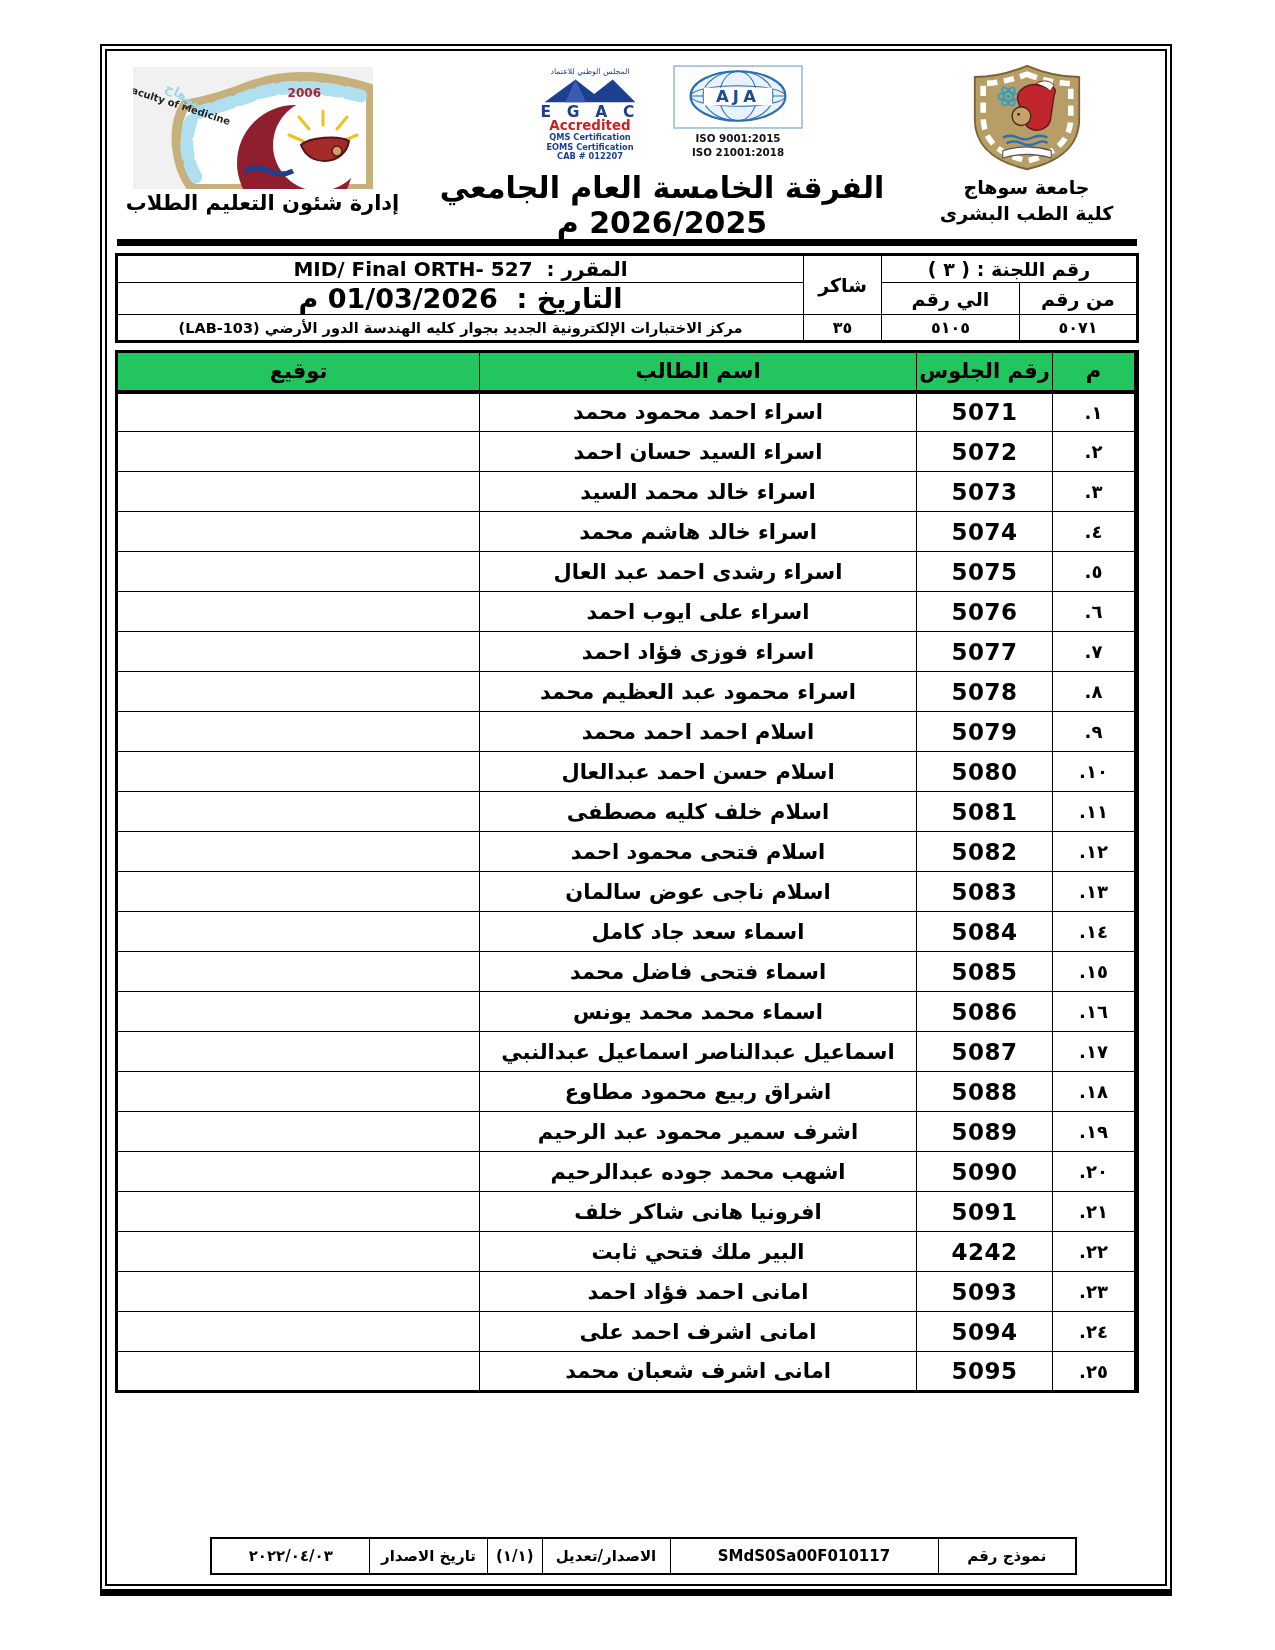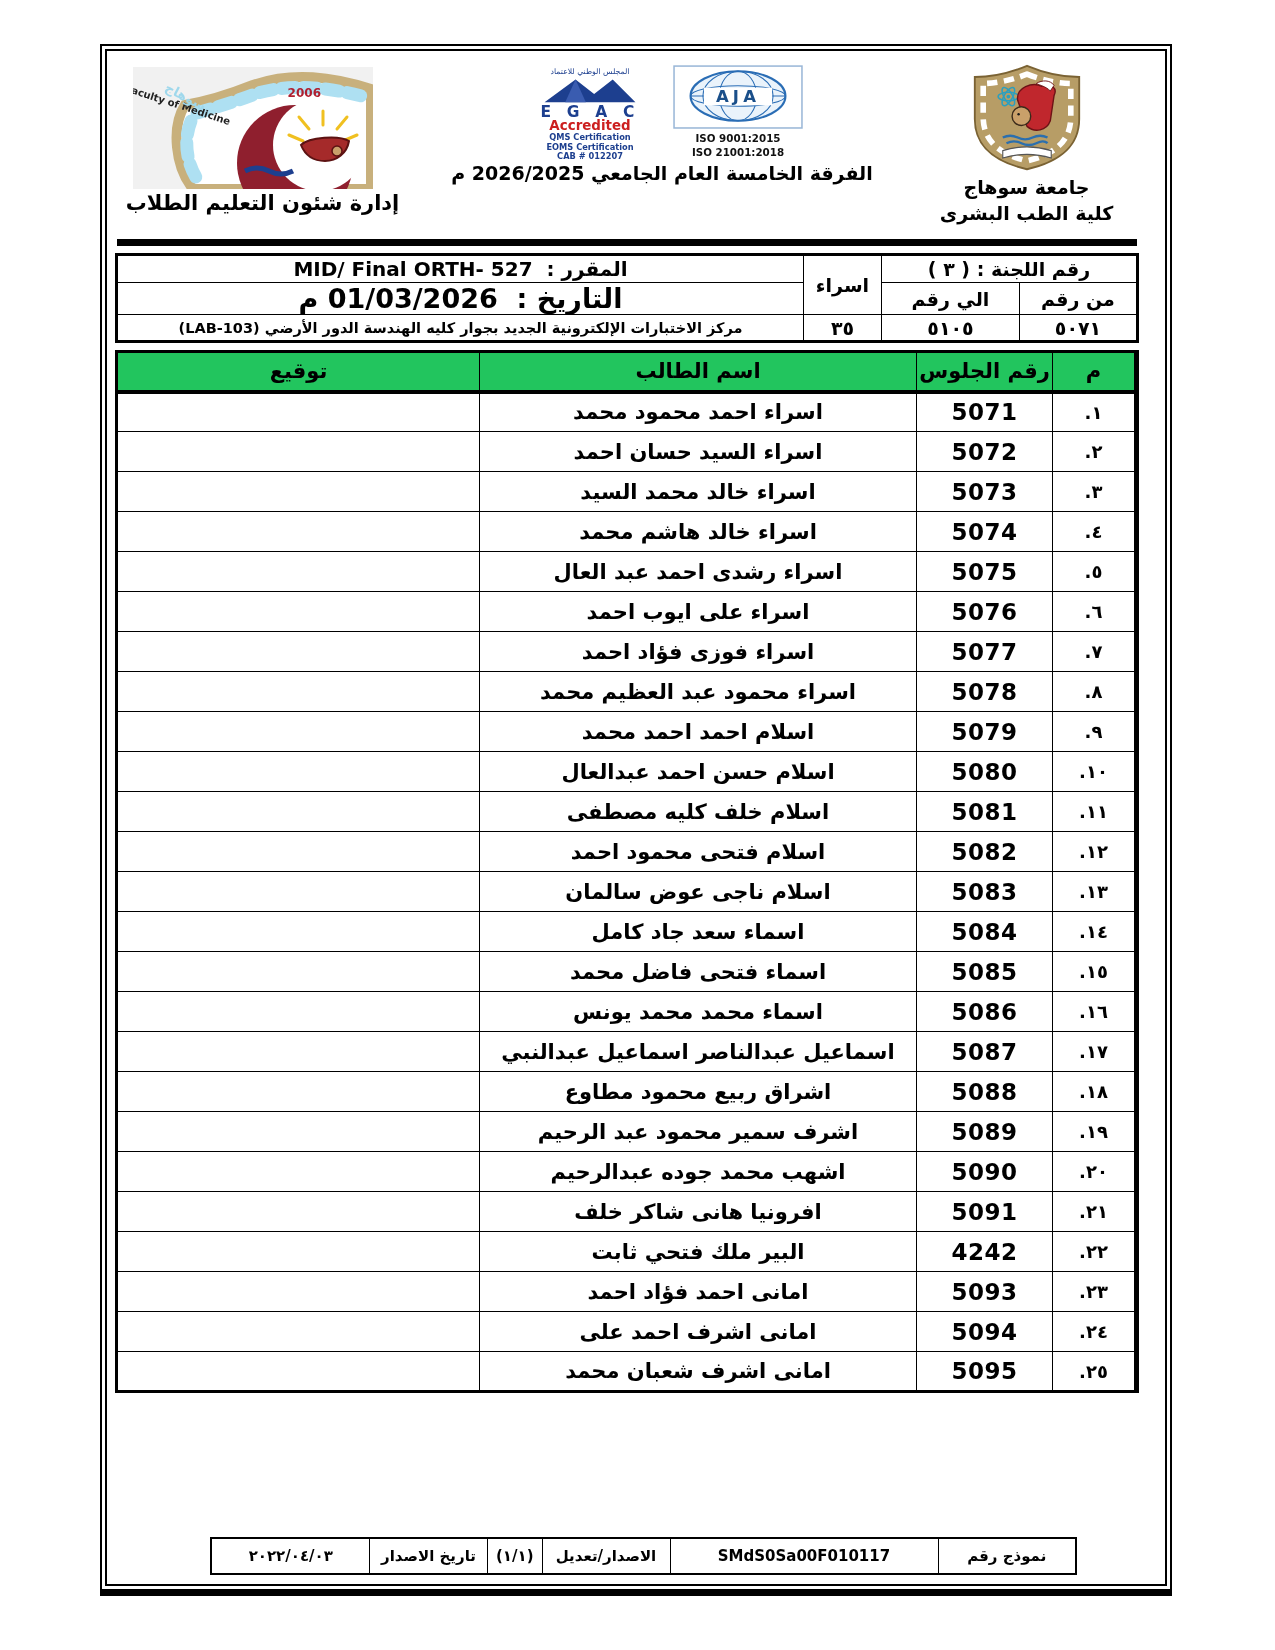--- a/index.html
+++ b/index.html
@@ -13,37 +13,37 @@
   .content { position:absolute; inset:0; padding:8px 26px 0 8px; }
 
   
   .header { direction:rtl; display:flex; align-items:flex-start; justify-content:space-between; height:178px; }
   .h-right { width:225px; text-align:center; }
   .h-right svg { display:block; margin:4px auto 2px auto; }
   .univ-line { font-size:19px; font-weight:bold; line-height:1.35; }
   .h-center { flex:1; text-align:center; }
   .cert-row { direction:ltr; display:flex; justify-content:center; align-items:flex-start; gap:14px; margin-top:6px; }
   .title1 { font-size:28px; font-weight:bold; margin-top:4px; }
-  .title2 { font-size:19px; font-weight:bold; margin-top:2px; }
+  .title2 { font-size:30px; font-weight:bold; margin-top:10px; }
   .h-left { width:295px; text-align:center; }
   .faculty-box { width:240px; height:122px; background:#f1f1f1; margin:8px auto 0 18px; overflow:hidden; }
   .dept { font-size:21px; font-weight:bold; margin-top:2px; }
 
   .thick-rule { height:7px; background:#000; margin:2px 2px 7px 2px; }
 
   
   table { border-collapse:collapse; }
   .info { direction:rtl; width:100%; table-layout:fixed; border:3px solid #000; }
   .info td { border:1.5px solid #000; text-align:center; vertical-align:middle; font-weight:bold; }
   .i-committee { font-size:19px; height:28px; }
   .i-small { font-size:19px; height:28px; }
   .i-course { font-size:20px; }
   .i-date { font-size:27px; }
   .i-loc { font-size:14.5px; height:27px; }
-  .i-num { font-size:19px; }
+  .i-num { font-size:16px; }
   .ltr-run { direction:ltr; unicode-bidi:embed; }
 
   
   .main { direction:rtl; width:100%; table-layout:fixed; border:3px solid #000; border-right-width:5px; margin-top:7px; }
   .main th { background:#22c55e; border:1.5px solid #000; border-bottom:4px solid #000;
              font-size:21px; font-weight:bold; height:40px; }
   .main td { border:1.3px solid #000; text-align:center; vertical-align:middle; height:40px; }
   .c-idx   { width:84px; }
   .c-seat  { width:136px; }
   .c-name  { width:437px; }
@@ -153,21 +153,21 @@
         <table class="info">
           <colgroup>
               <col style="width:118px">
               <col style="width:138px">
               <col style="width:78px">
               <col>
             </colgroup>
           <tbody>
               <tr>
             <td colspan="2" class="i-committee">رقم اللجنة : ( ٣ )</td>
-            <td rowspan="2" class="i-small">اسراء</td>
+            <td rowspan="2" class="i-small">شاكر</td>
             <td class="i-course">
               <span>المقرر :</span>&nbsp;
               <span class="ltr-run">MID/ Final ORTH- 527</span>
             </td>
           </tr>
           <tr>
             <td class="i-small">من رقم</td>
             <td class="i-small">الي رقم</td>
             <td class="i-date">
               <span>التاريخ :</span>&nbsp;

